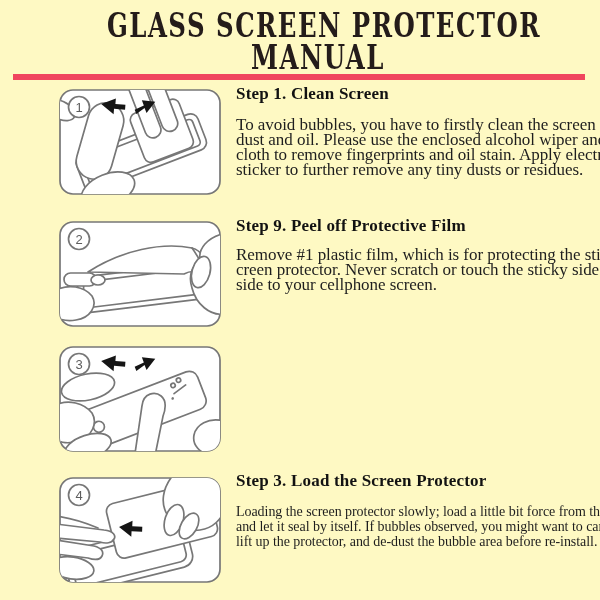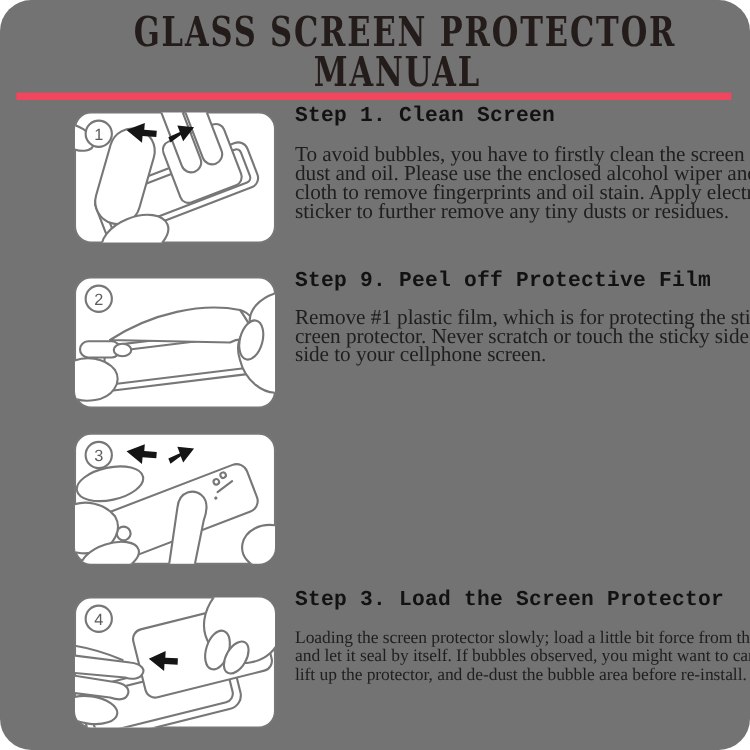--- a/index.html
+++ b/index.html
@@ -1,30 +1,30 @@
 <!DOCTYPE html>
 <html><head>
 <meta charset="utf-8">
 <style>
   html,body{margin:0;padding:0;background:#fff;}
-  .page{position:relative;width:600px;height:600px;background:#737373;overflow:hidden;
-        font-family:"Liberation Sans",sans-serif;border-radius:25px;}
+  .page{position:relative;width:600px;height:600px;background:#fef9c3;overflow:hidden;
+        font-family:"Liberation Sans",sans-serif;}
   
   .title-line{position:absolute;left:0;width:100%;text-align:center;
               font-family:"DejaVu Serif",serif;font-weight:bold;color:#241c1a;
               letter-spacing:2px;white-space:nowrap;}
   .title-line.l1{top:6px;font-size:33px;transform:translateX(24px) scaleX(0.74);}
   .title-line.l2{top:38px;font-size:33px;transform:translateX(18px) scaleX(0.74);}
   .divider{position:absolute;top:74px;left:13px;width:572px;height:6px;background:#f0465e;}
   
   .illus{position:absolute;left:58px;}
   .i1{top:88px}.i2{top:220px}.i3{top:345px}.i4{top:476px}
   .step-text{position:absolute;left:236px;width:362px;}
   .t1{top:84px}.t2{top:216px}.t3{top:348px}.t4{top:471px}
-  .step-heading{margin:0;font-family:Liberation Mono, monospace;font-weight:bold;
+  .step-heading{margin:0;font-family:Liberation Serif, serif;font-weight:bold;
                 font-size:17px;color:#121212;letter-spacing:0.2px;}
   .step-body{margin:0;font-family:"Liberation Serif",serif;font-size:17px;
              line-height:15px;color:#1e1e1e;white-space:pre;letter-spacing:-0.05px;}
   .t1 .step-body{margin-top:13px;}
   .t2 .step-body{margin-top:11px;}
   .t3 .step-body{margin-top:15px;}
   .t4 .step-body{margin-top:13px;font-size:14px;}
   svg .ln{stroke:#777;stroke-width:1.7;stroke-linejoin:round;stroke-linecap:round;}
 </style>
 </head>

